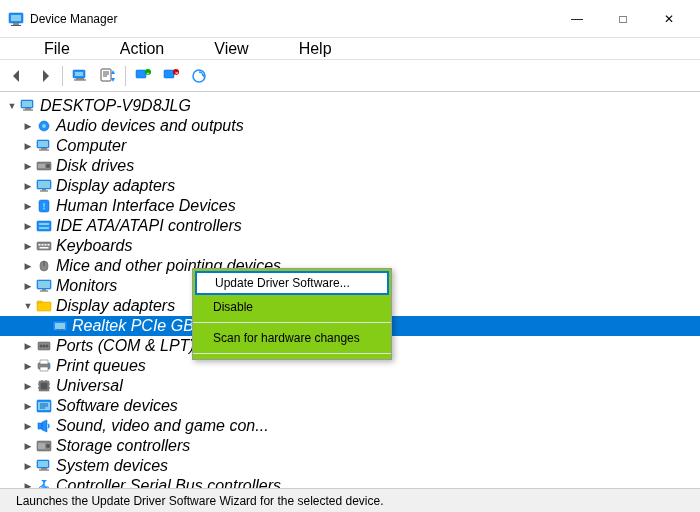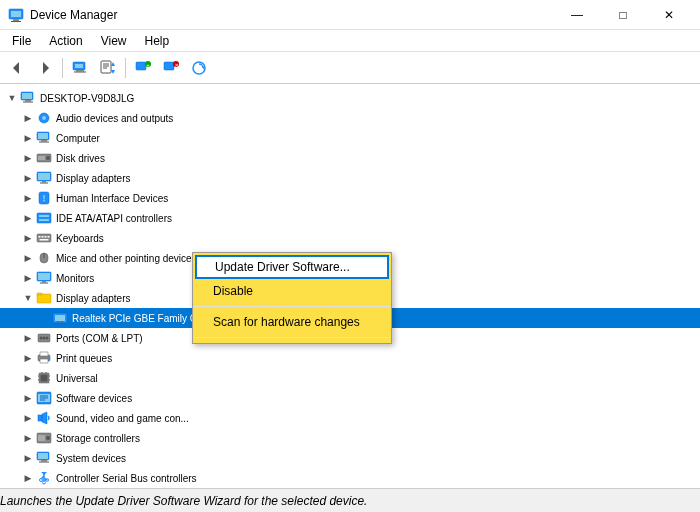--- a/index.html
+++ b/index.html
@@ -10,21 +10,21 @@
       width: 700px;
       height: 512px;
       overflow: hidden;
       display: flex;
       flex-direction: column;
     }
 
     
     .title-bar {
       background: #fff;
-      height: 30px;
+      height: 38px;
       display: flex;
       align-items: center;
       padding: 0 8px;
       border-bottom: 1px solid #e0e0e0;
       justify-content: space-between;
     }
     .title-bar-left {
       display: flex;
       align-items: center;
       gap: 6px;
@@ -58,21 +58,22 @@
       height: 22px;
       display: flex;
       align-items: center;
       padding: 0 4px;
       border-bottom: 1px solid #e0e0e0;
       gap: 2px;
     }
     .menu-item {
       padding: 2px 8px;
       cursor: pointer;
-      font-size: 12px;
+      font-size: 16px;
+      margin-left: 32px;
     }
 
     
     .toolbar {
       background: #fff;
       height: 32px;
       display: flex;
       align-items: center;
       padding: 0 4px;
       border-bottom: 1px solid #ccc;
@@ -137,34 +138,35 @@
       width: 16px;
       height: 16px;
       margin-right: 4px;
       flex-shrink: 0;
       display: flex;
       align-items: center;
       justify-content: center;
     }
 
     .item-label {
-      font-size: 10px;
+      font-size: 16px;
+      font-style: italic;
     }
 
     
     .indent-0 { padding-left: 4px; }
     .indent-1 { padding-left: 20px; }
     .indent-2 { padding-left: 36px; }
 
     
     .context-menu {
       position: absolute;
       left: 192px;
-      top: 168px;
-      background: #fde047;
+      top: 176px;
+      background: #84cc16;
       border: 1px solid #999;
       box-shadow: 2px 2px 6px rgba(0,0,0,0.3);
       min-width: 200px;
       z-index: 100;
       padding: 2px 0;
     }
     .context-menu-item {
       padding: 5px 20px;
       cursor: pointer;
       font-size: 12px;
@@ -185,24 +187,23 @@
       background: #e0e0e0;
       margin: 3px 0;
     }
 
     
     .status-bar {
       background: #f0f0f0;
       height: 24px;
       display: flex;
       align-items: center;
-      padding: 0 0;
+      padding: 0 16px;
       border-top: 1px solid #ccc;
       font-size: 12px;
-      font-style: italic;
     }
   </style>
 </head>
 <body>
 
 <div class="title-bar">
   <div class="title-bar-left">
     <svg class="title-icon" viewBox="0 0 16 16">
       <rect x="1" y="2" width="14" height="10" rx="1" fill="#1e90ff" stroke="#0060cc" stroke-width="0.5"></rect>
       <rect x="3" y="4" width="10" height="6" fill="#87ceeb"></rect>

